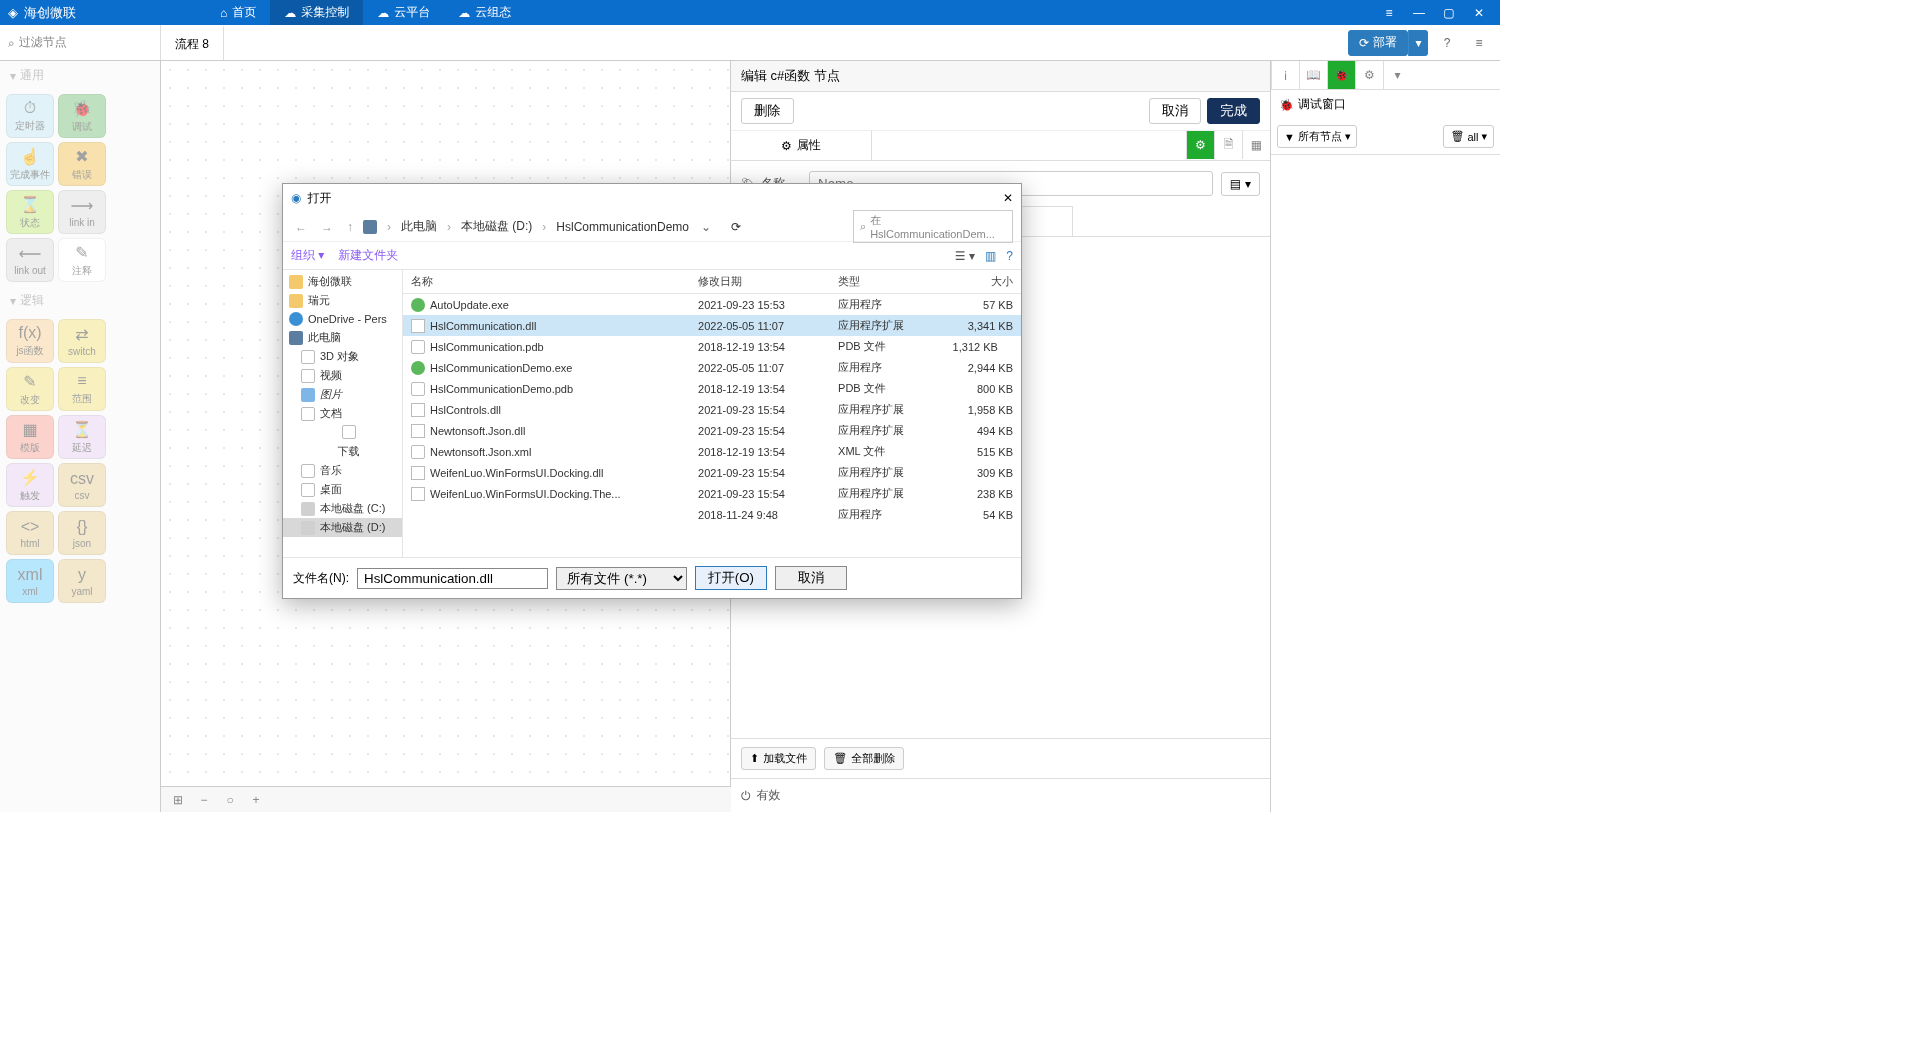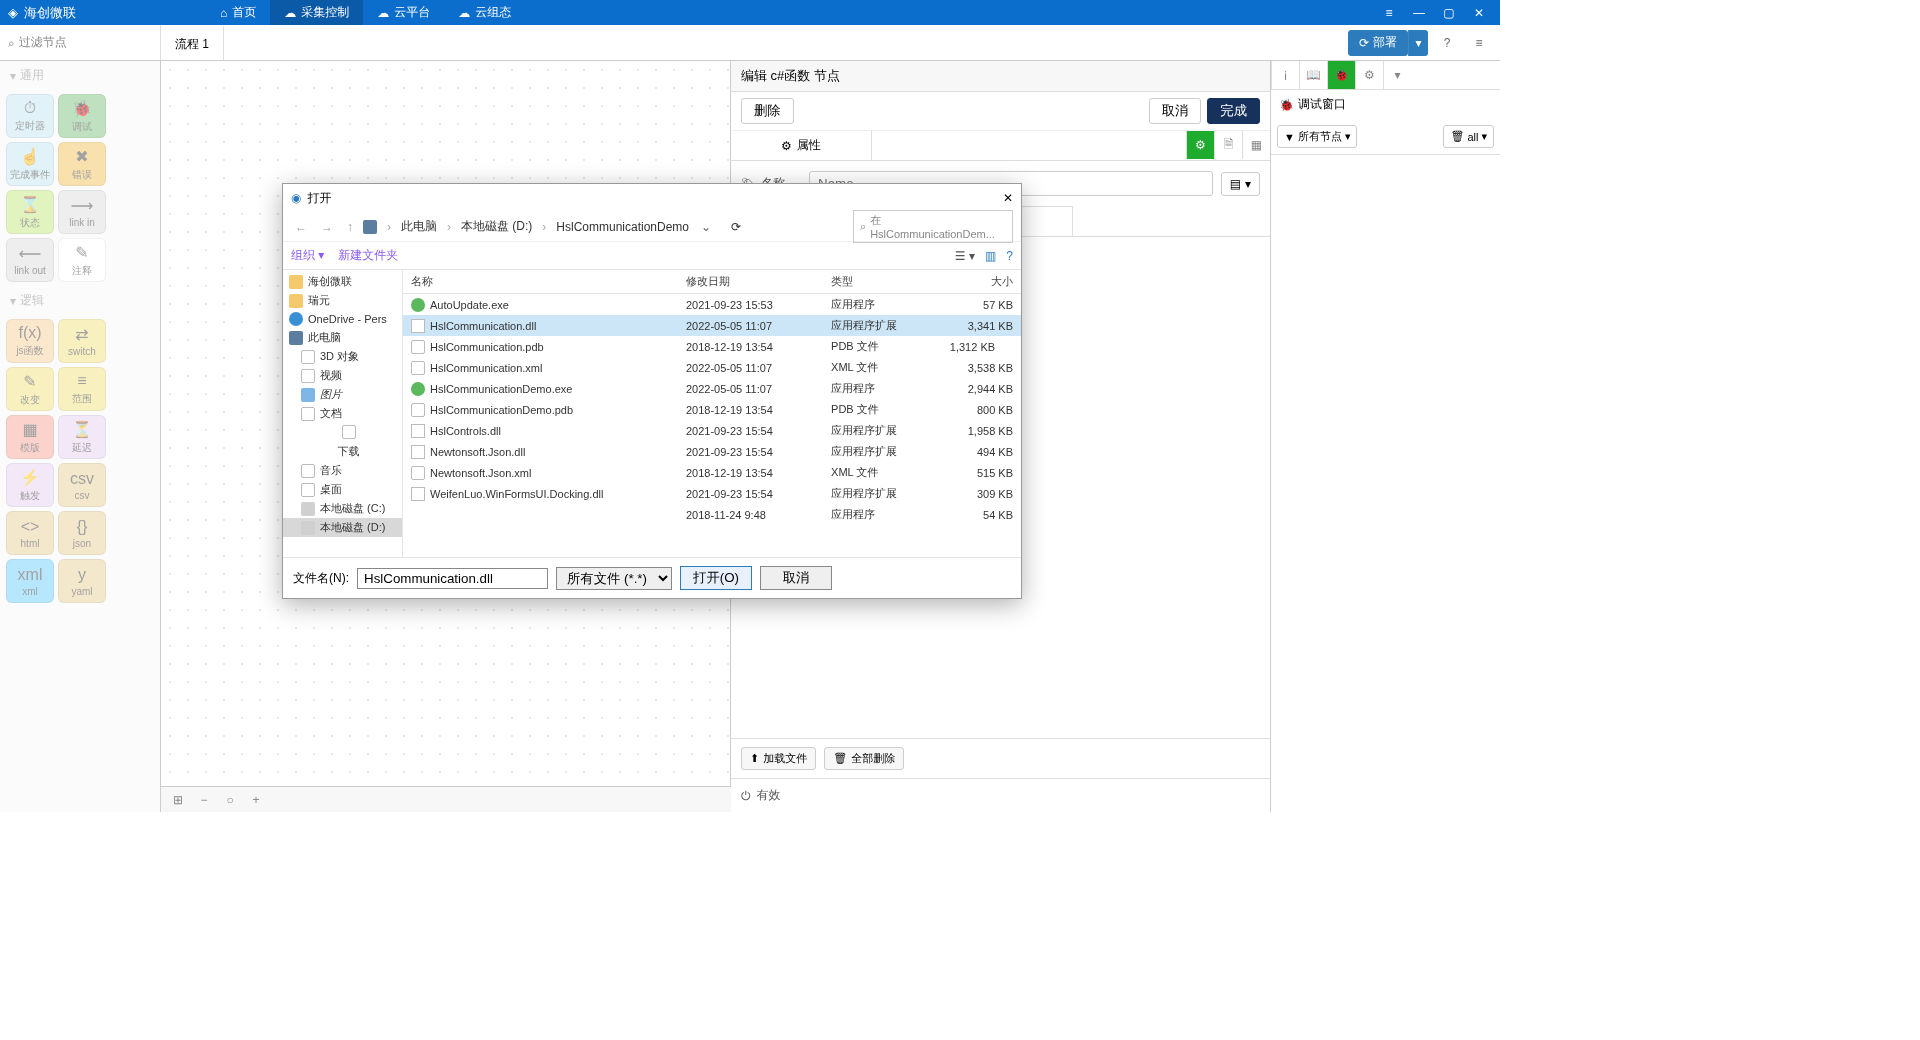--- a/index.html
+++ b/index.html
@@ -90,21 +90,21 @@
 .modal .files{flex:1;overflow:auto;}
 .modal .files table{width:100%;border-collapse:collapse;font-size:11px;}
 .modal .files th{text-align:left;padding:4px 8px;color:#444;border-bottom:1px solid #e5e5e5;font-weight:normal;position:sticky;top:0;background:#fff;}
 .modal .files td{padding:3px 8px;color:#333;}
 .modal .files tr.sel td{background:#cde6f7;}
 .modal .files .fname{display:flex;align-items:center;gap:5px;}
 .modal .m-footer{padding:8px 10px;border-top:1px solid #e5e5e5;display:flex;flex-direction:row;gap:8px;}
 .modal .fn-row{display:flex;align-items:center;gap:8px;}
 .modal .fn-row label{white-space:nowrap;}
 .modal .fn-row .fn-input{flex:1;border:1px solid #888;padding:2px 6px;}
-.modal .fn-row .filter{width:116px;border:1px solid #888;padding:2px 6px;background:#efefef;}
+.modal .fn-row .filter{width:131px;border:1px solid #888;padding:2px 6px;background:#efefef;}
 .modal .btn-row{display:flex;justify-content:flex-end;gap:8px;}
 .modal .btn-row button{width:72px;height:24px;border:1px solid #888;background:#efefef;}
 .modal .btn-row .open{border:1px solid #2b7bbd;background:#e8f1fb;}
 
 .fi{display:inline-block;width:14px;height:14px;}
 .fi-folder{background:#f3c96b;border-radius:2px;}
 .fi-file{background:#fff;border:1px solid #bbb;border-radius:2px;}
 .fi-exe{background:#5cb85c;border-radius:50%;}
 .fi-dll{background:#fff;border:1px solid #bbb;}
 .fi-drive{background:#d0d0d0;border-radius:2px;}
@@ -145,21 +145,21 @@
     <div class="wc">✕</div>
   </div>
 </div>
 
 <div class="toolbar">
   <div class="filter-area">
     <span>⌕</span>
     <span>过滤节点</span>
   </div>
   <div class="flow-tab">
-    <span>流程 1</span>
+    <span>流程 8</span>
   </div>
   <div class="tool-right">
     <div class="deploy-wrap">
       <div class="deploy-btn">
         <span>⟳</span>
         <span>部署</span>
       </div>
       <div class="deploy-drop">▾</div>
     </div>
     <div class="tool-icon">?</div>
@@ -462,28 +462,20 @@
             <tr>
               <td>
                 <span class="fname"><span class="fi fi-file"></span>HslCommunication.pdb</span>
               </td>
               <td>2018-12-19 13:54</td>
               <td>PDB 文件</td>
               <td style="text-align:left">1,312 KB</td>
             </tr>
             <tr>
               <td>
-                <span class="fname"><span class="fi fi-file"></span>HslCommunication.xml</span>
-              </td>
-              <td>2022-05-05 11:07</td>
-              <td>XML 文件</td>
-              <td style="text-align:right">3,538 KB</td>
-            </tr>
-            <tr>
-              <td>
                 <span class="fname"><span class="fi fi-exe"></span>HslCommunicationDemo.exe</span>
               </td>
               <td>2022-05-05 11:07</td>
               <td>应用程序</td>
               <td style="text-align:right">2,944 KB</td>
             </tr>
             <tr>
               <td>
                 <span class="fname"><span class="fi fi-file"></span>HslCommunicationDemo.pdb</span>
               </td>
@@ -515,20 +507,28 @@
               <td>XML 文件</td>
               <td style="text-align:right">515 KB</td>
             </tr>
             <tr>
               <td>
                 <span class="fname"><span class="fi fi-dll"></span>WeifenLuo.WinFormsUI.Docking.dll</span>
               </td>
               <td>2021-09-23 15:54</td>
               <td>应用程序扩展</td>
               <td style="text-align:right">309 KB</td>
+            </tr>
+            <tr>
+              <td>
+                <span class="fname"><span class="fi fi-dll"></span>WeifenLuo.WinFormsUI.Docking.The...</span>
+              </td>
+              <td>2021-09-23 15:54</td>
+              <td>应用程序扩展</td>
+              <td style="text-align:right">238 KB</td>
             </tr>
             <tr>
               <td></td>
               <td>2018-11-24 9:48</td>
               <td>应用程序</td>
               <td style="text-align:right">54 KB</td>
             </tr>
           </tbody>
       </table>
     </div>

